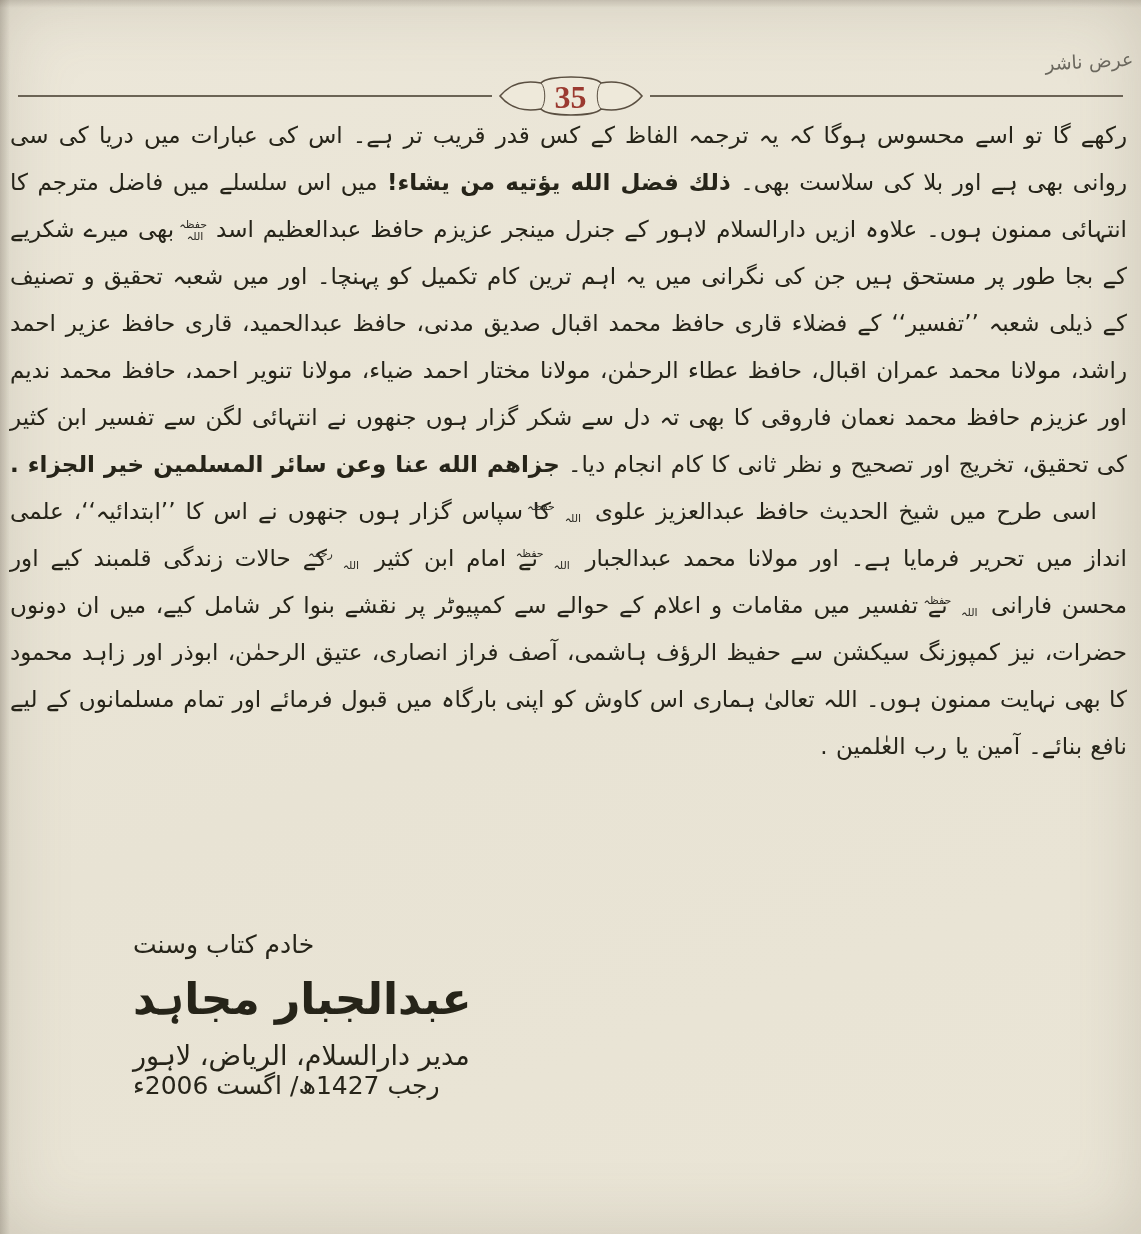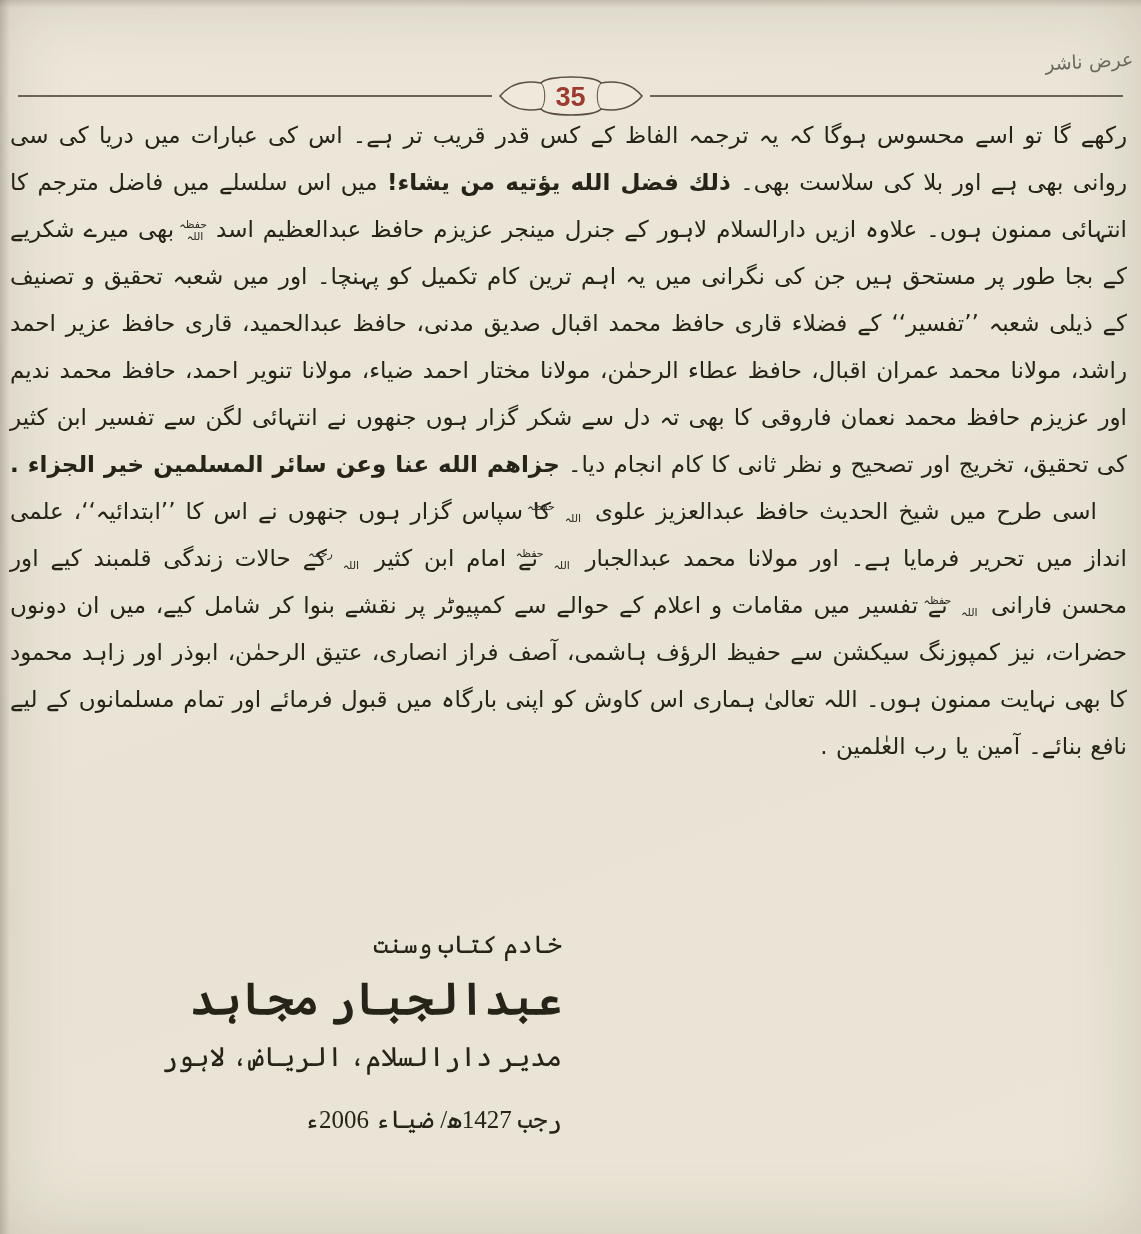--- a/index.html
+++ b/index.html
@@ -67,23 +67,23 @@
     flex: 0 0 auto;
   }
   .cartouche svg { position: absolute; inset: 0; display: block; }
   .page-number {
     position: absolute;
     inset: 0;
     display: flex;
     align-items: center;
     justify-content: center;
     padding-top: 2px;
-    font-family: Liberation Sans, sans-serif;
+    font-family: Liberation Serif, serif;
     font-weight: bold;
-    font-size: 27px;
+    font-size: 32px;
     color: #9b3a30;
   }
 
   .body-text {
     position: absolute;
     top: 112px;
     right: 14px;
     left: 10px;
     direction: rtl;
   }
@@ -103,30 +103,29 @@
     text-align: center;
     vertical-align: -3px;
     color: #2e2c25;
     white-space: normal;
   }
   .arabic { letter-spacing: 0.2px; font-weight: bold; }
 
   .signature {
     position: absolute;
     top: 930px;
-    left: 148px;
+    left: 133px;
     width: 414px;
     direction: rtl;
-    text-align: right;
+    text-align: left;
     color: #262419;
-    font-family: Liberation Serif, serif;
   }
   .sig-role { font-size: 25px; margin-bottom: 14px; }
   .sig-name { font-size: 44px; font-weight: bold; margin-bottom: 16px; }
-  .sig-title { font-size: 27px; margin-bottom: 32px; }
+  .sig-title { font-size: 27px; }
   .sig-date { font-size: 25px; }
 </style>
 </head>
 <body>
 
 <div class="page">
 
   <div class="running-header">عرض ناشر</div>
 
   <div class="header-band">
@@ -145,16 +144,16 @@
 
   <div class="body-text" dir="rtl">
       <div class="para" dir="rtl"><span>رکھے گا تو اسے محسوس ہوگا کہ یہ ترجمہ الفاظ کے کس قدر قریب تر ہے۔ اس کی عبارات میں دریا کی سی روانی بھی ہے اور بلا کی سلاست بھی۔ </span><span class="arabic">ذلك فضل الله يؤتيه من يشاء!</span><span> میں اس سلسلے میں فاضل مترجم کا انتہائی ممنون ہوں۔ علاوہ ازیں دارالسلام لاہور کے جنرل مینجر عزیزم حافظ عبدالعظیم اسد </span><span class="honorific">حفظہ اللہ</span><span> بھی میرے شکریے کے بجا طور پر مستحق ہیں جن کی نگرانی میں یہ اہم ترین کام تکمیل کو پہنچا۔ اور میں شعبہ تحقیق و تصنیف کے ذیلی شعبہ ’’تفسیر‘‘ کے فضلاء قاری حافظ محمد اقبال صدیق مدنی، حافظ عبدالحمید، قاری حافظ عزیر احمد راشد، مولانا محمد عمران اقبال، حافظ عطاء الرحمٰن، مولانا مختار احمد ضیاء، مولانا تنویر احمد، حافظ محمد ندیم اور عزیزم حافظ محمد نعمان فاروقی کا بھی تہ دل سے شکر گزار ہوں جنھوں نے انتہائی لگن سے تفسیر ابن کثیر کی تحقیق، تخریج اور تصحیح و نظر ثانی کا کام انجام دیا۔ </span><span class="arabic">جزاهم الله عنا وعن سائر المسلمین خیر الجزاء .</span></div>
       <div class="para indent" dir="rtl"><span>اسی طرح میں شیخ الحدیث حافظ عبدالعزیز علوی </span><span class="honorific">حفظہ اللہ</span><span> کا سپاس گزار ہوں جنھوں نے اس کا ’’ابتدائیہ‘‘، علمی انداز میں تحریر فرمایا ہے۔ اور مولانا محمد عبدالجبار </span><span class="honorific">حفظہ اللہ</span><span> نے امام ابن کثیر </span><span class="honorific">رحمہ اللہ</span><span> کے حالات زندگی قلمبند کیے اور محسن فارانی </span><span class="honorific">حفظہ اللہ</span><span> نے تفسیر میں مقامات و اعلام کے حوالے سے کمپیوٹر پر نقشے بنوا کر شامل کیے، میں ان دونوں حضرات، نیز کمپوزنگ سیکشن سے حفیظ الرؤف ہاشمی، آصف فراز انصاری، عتیق الرحمٰن، ابوذر اور زاہد محمود کا بھی نہایت ممنون ہوں۔ اللہ تعالیٰ ہماری اس کاوش کو اپنی بارگاہ میں قبول فرمائے اور تمام مسلمانوں کے لیے نافع بنائے۔ آمین یا رب العٰلمین .</span></div>
     </div>
 
   <div class="signature" dir="rtl">
     <div class="sig-role">خادم کتاب وسنت</div>
     <div class="sig-name">عبدالجبار مجاہد</div>
     <div class="sig-title">مدیر دارالسلام، الریاض، لاہور</div>
-    <div class="sig-date">رجب 1427ھ/ ضیاء 2006ء</div>
+    <div class="sig-date">رجب 1427ھ/ اگست 2006ء</div>
   </div>
 
 </div>
 
 </body></html>

